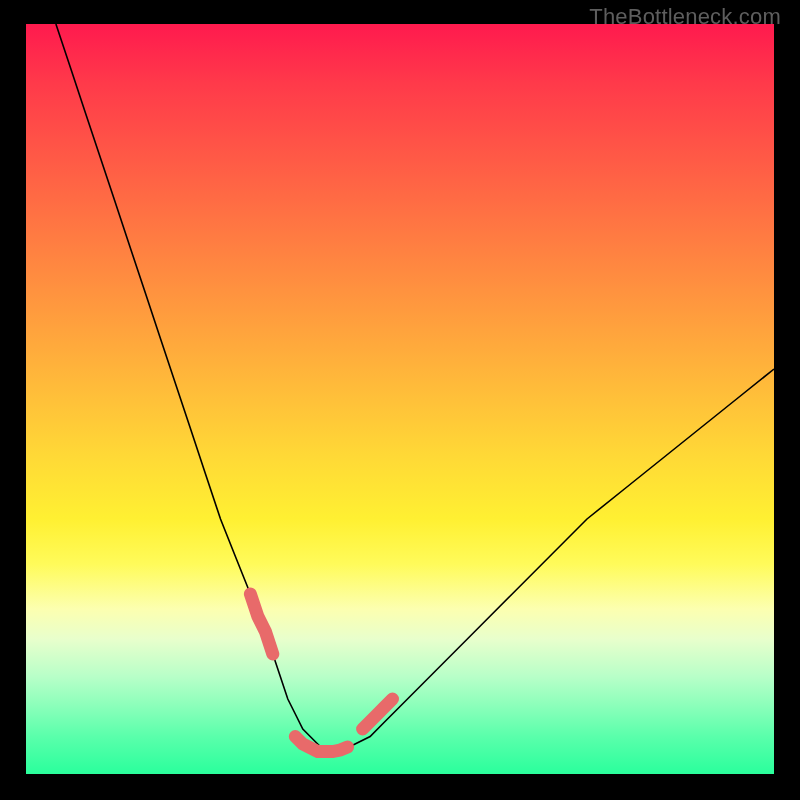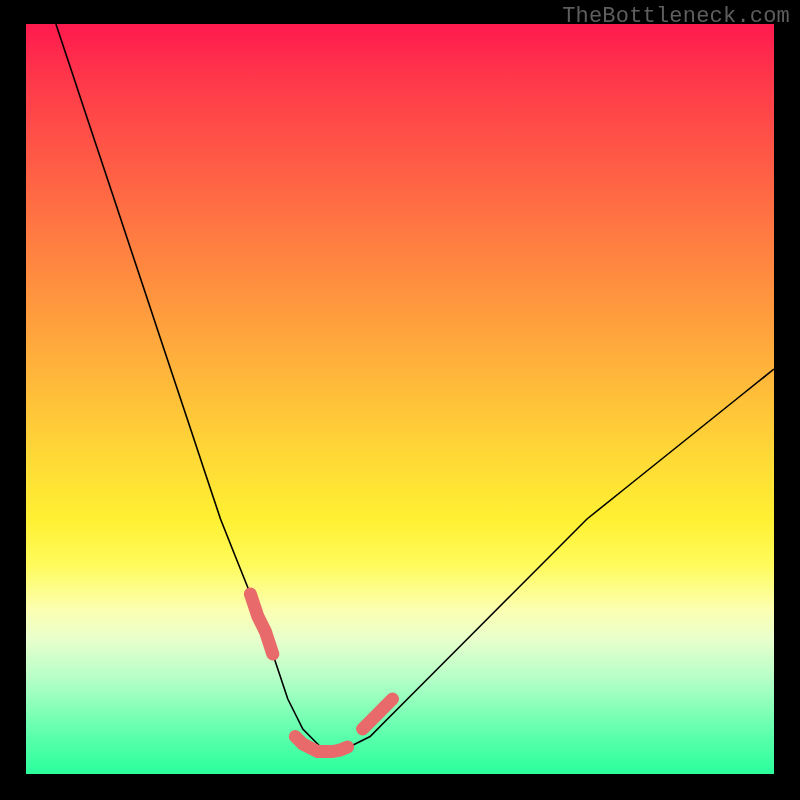--- a/index.html
+++ b/index.html
@@ -31,26 +31,25 @@
       #e8ffcc 82%,
       #b8ffc8 87%,
       #8affba 91%,
       #5affab 95%,
       #2aff9c 100%
     );
   }
   .watermark {
     position: absolute;
     top: 4px;
-    right: 10px;
+    right: 19px;
     color: #5e5e5e;
     font-size: 22px;
     font-weight: 500;
     letter-spacing: 0.2px;
-    font-family: Liberation Mono, monospace;
   }
   svg.curve {
     position: absolute;
     left: 0;
     top: 0;
     width: 748px;
     height: 750px;
   }
   .curve-path {
     fill: none;

